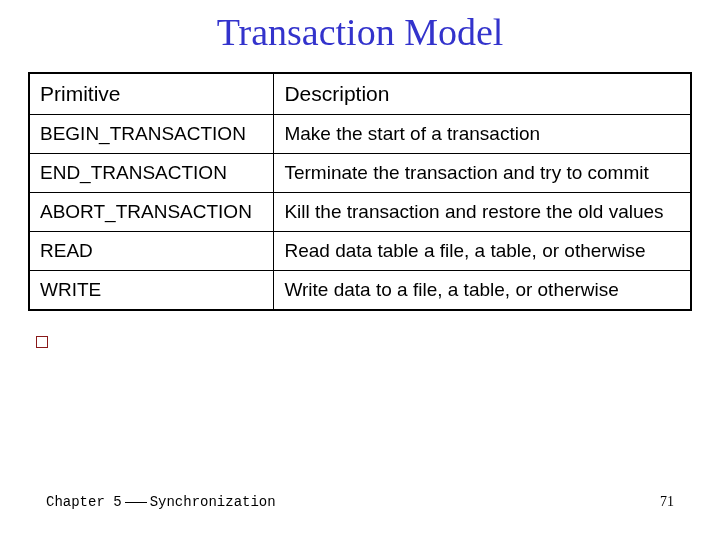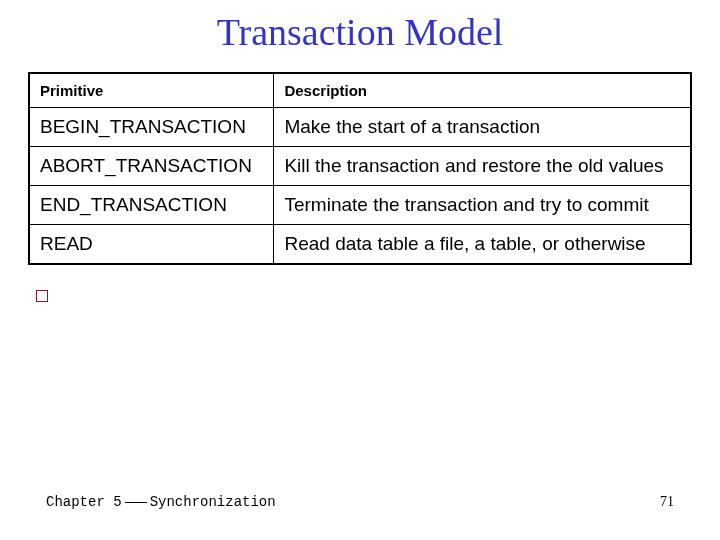--- a/index.html
+++ b/index.html
@@ -33,22 +33,22 @@
   th, td {
     border: 1.5px solid #000;
     text-align: left;
     padding: 8px 10px;
     font-family: Arial, Helvetica, sans-serif;
     font-size: 19px;
     color: #000;
     font-weight: normal;
   }
   th {
-    font-weight: bold;
-    font-size: 15px;
+    font-weight: normal;
+    font-size: 21px;
     border-radius: 13px;
   }
   .col-primitive { width: 37%; }
   .col-desc { width: 63%; }
   .caption {
     margin-top: 14px;
     padding-left: 8px;
     font-family: "Comic Sans MS", "Comic Sans", cursive;
     font-size: 28px;
     color: #000;
@@ -102,30 +102,34 @@
         <th class="col-primitive">Primitive</th>
         <th class="col-desc">Description</th>
       </tr>
     </thead>
     <tbody>
       <tr>
         <td>BEGIN_TRANSACTION</td>
         <td>Make the start of a transaction</td>
       </tr>
       <tr>
+        <td>END_TRANSACTION</td>
+        <td>Terminate the transaction and try to commit</td>
+      </tr>
+      <tr>
         <td>ABORT_TRANSACTION</td>
         <td>Kill the transaction and restore the old values</td>
       </tr>
       <tr>
-        <td>END_TRANSACTION</td>
-        <td>Terminate the transaction and try to commit</td>
+        <td>READ</td>
+        <td>Read data table a file, a table, or otherwise</td>
       </tr>
       <tr>
-        <td>READ</td>
-        <td>Read data table a file, a table, or otherwise</td>
+        <td>WRITE</td>
+        <td>Write data to a file, a table, or otherwise</td>
       </tr>
     </tbody>
   </table>
 
   <div class="caption">
     <span class="bullet"></span>
   </div>
 
   <div class="footer-left">
     <span>Chapter 5</span><span class="dash"></span><span>Synchronization</span>

